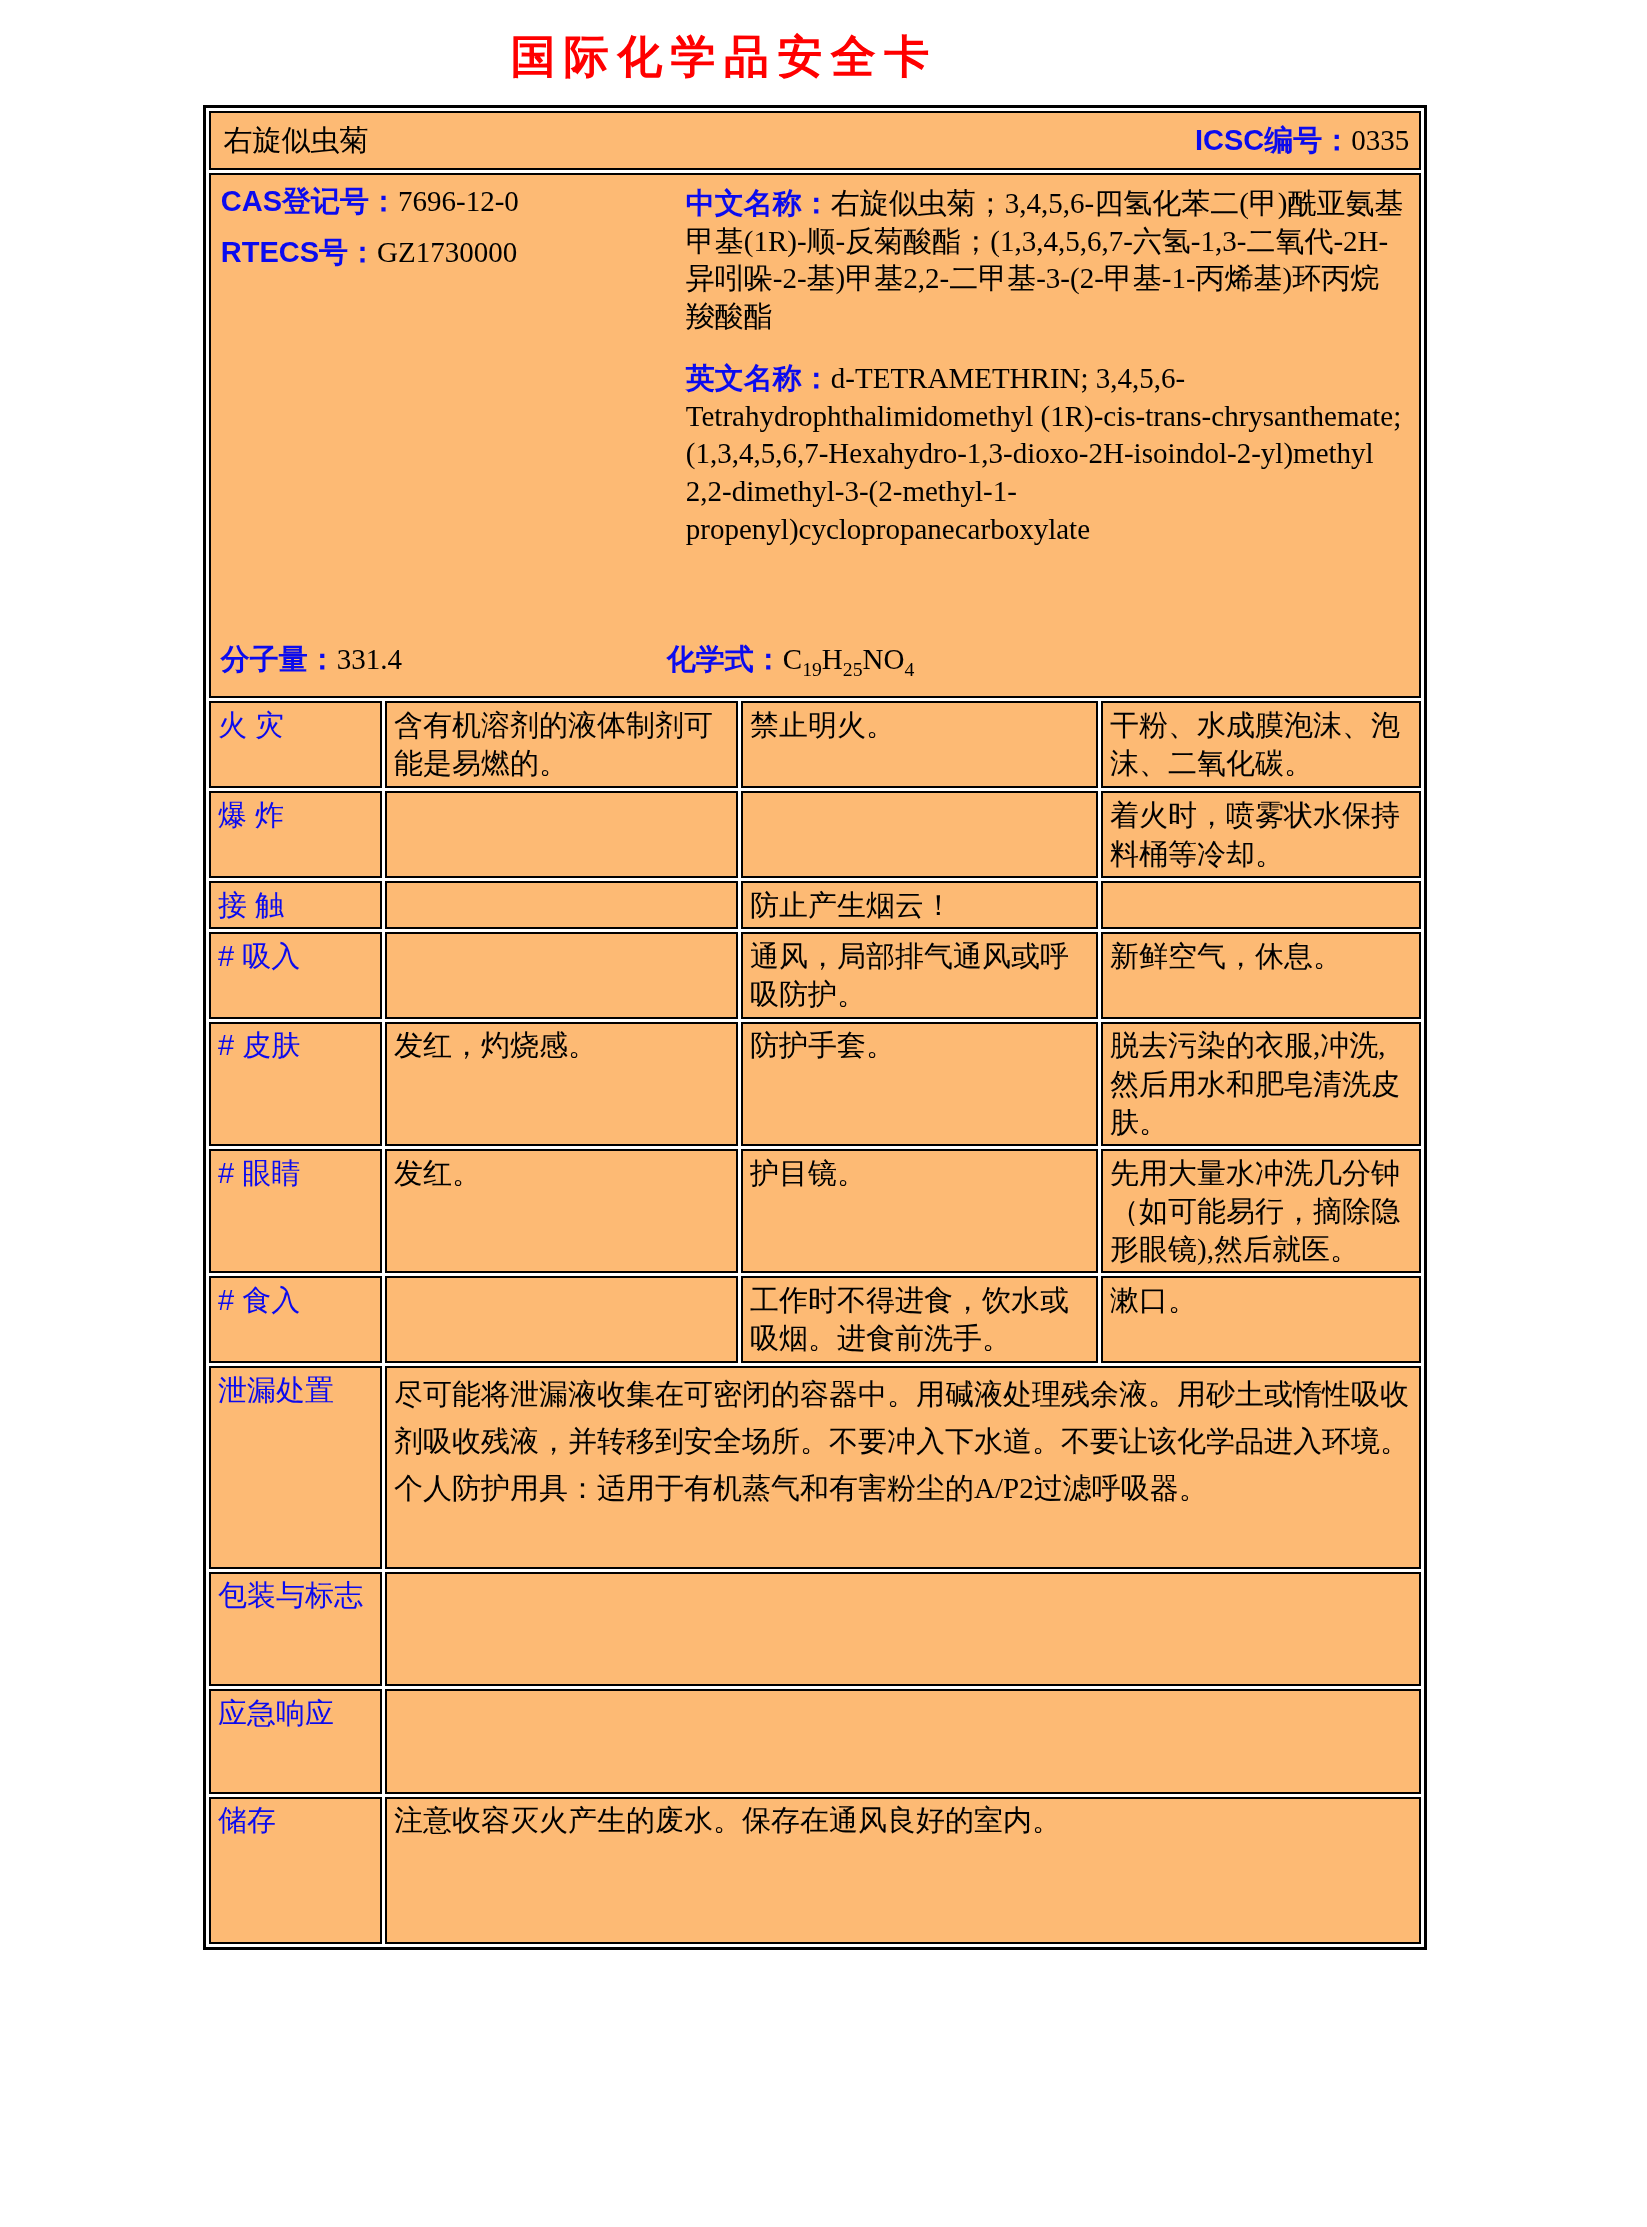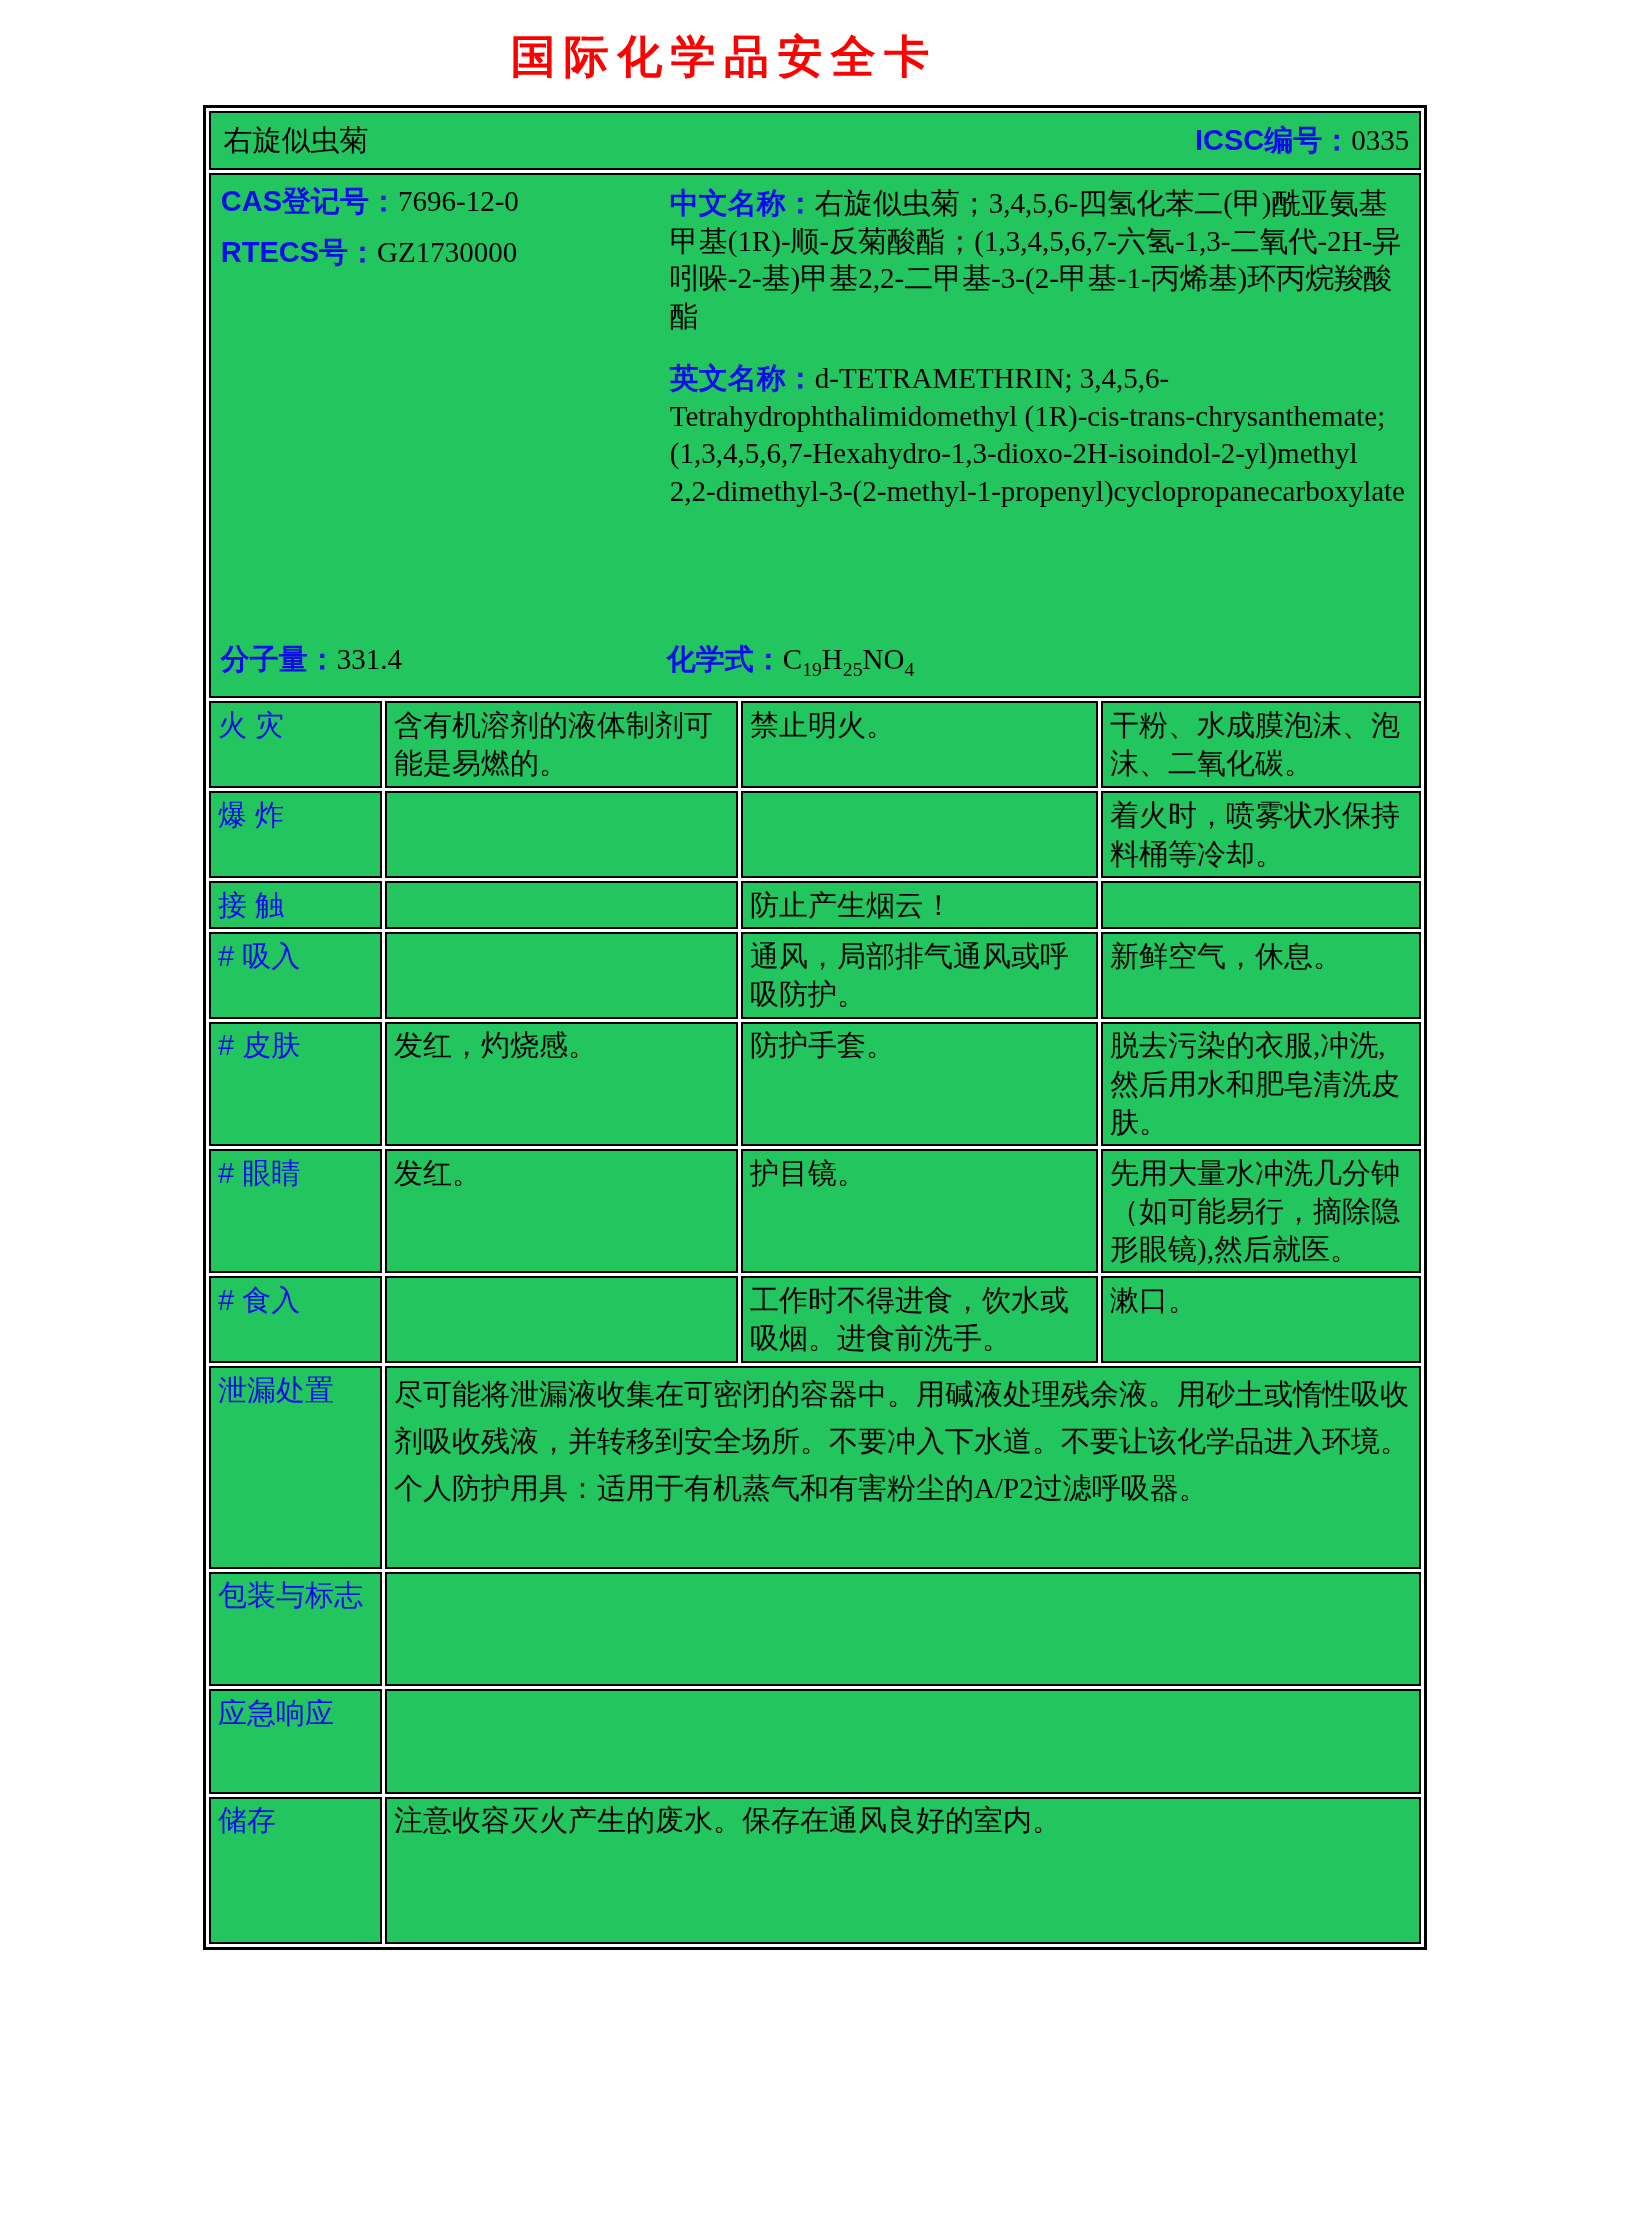--- a/index.html
+++ b/index.html
@@ -31,21 +31,21 @@
     border: 3.5px solid #000000;
     background: #ffffff;
     table-layout: fixed;
   }
   table.card td, table.card th {
     border: 2.1px solid #000000;
     padding: 2.8px 7px;
     vertical-align: top;
     font-size: 29px;
     line-height: 1.32;
-    background: #22c55e;
+    background: #fdba74;
     overflow: hidden;
     text-align: left;
     font-weight: normal;
   }
   col.c1 { width: 173px; }
   col.c2 { width: 353px; }
   col.c3 { width: 357px; }
   col.c4 { width: 320px; }
 
   .blue-label {
@@ -56,21 +56,21 @@
   
   tr.r-head td { height: 50px; vertical-align: middle; padding-left: 12.6px; }
   .hdr-flex { display: flex; justify-content: space-between; align-items: center; }
   .hdr-name { font-size: 29px; }
   .hdr-icsc { font-size: 29px; padding-right: 2.8px; white-space: nowrap; }
   .hdr-icsc .num { color: #000; font-family: "Liberation Serif", "DejaVu Serif", serif; font-weight: normal; }
 
   
   tr.r-info td { height: 504px; padding: 7px 9.8px 9.8px 9.8px; }
   .info-wrap { display: flex; flex-direction: column; justify-content: space-between; height: 100%; }
-  .info-top { display: flex; }
+  .info-top { display: flex; gap: 16px; }
   .info-left { width: 446px; flex: 0 0 446px; font-size: 29px; }
   .info-left .line { margin-bottom: 12.6px; white-space: nowrap; }
   .info-right { flex: 1 1 auto; }
   .info-right p { margin: 3px; font-size: 29px; line-height: 1.3; }
   .info-right p.en { margin-top: 24px; }
   .info-bottom { display: flex; padding-bottom: 4.2px; }
   .info-bottom .mw { width: 446px; flex: 0 0 446px; }
   .formula sub, .formula span { font-family: "Liberation Serif", "DejaVu Serif", serif; }
   .formula sub { font-size: 0.68em; }
 

